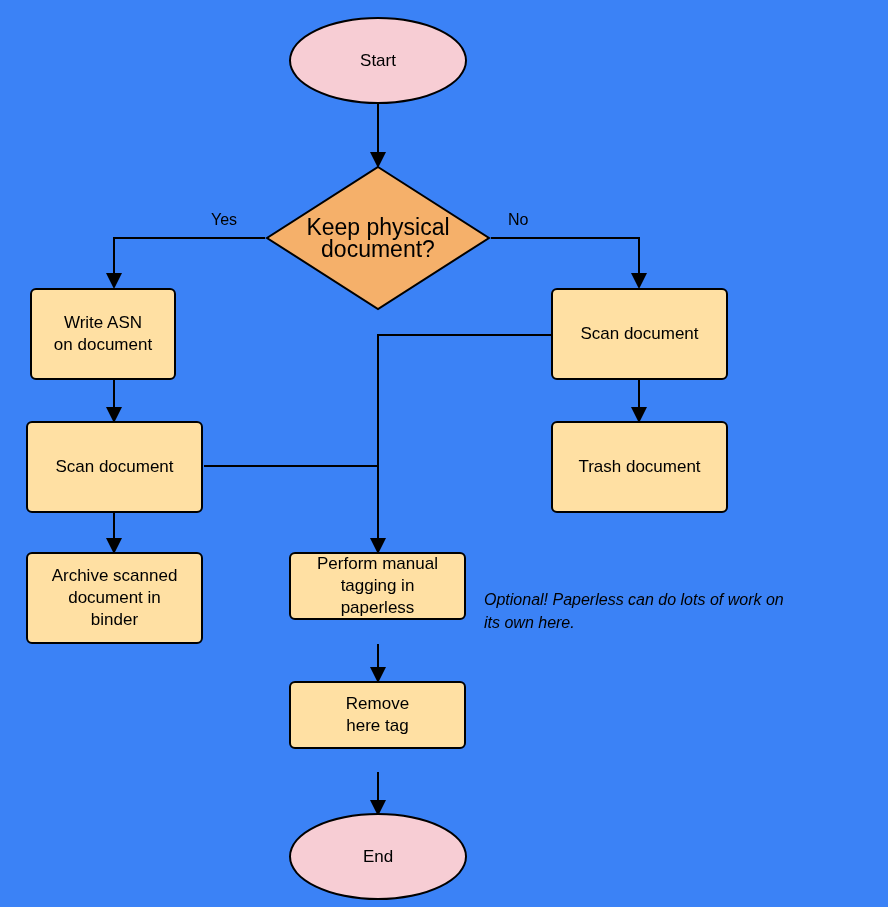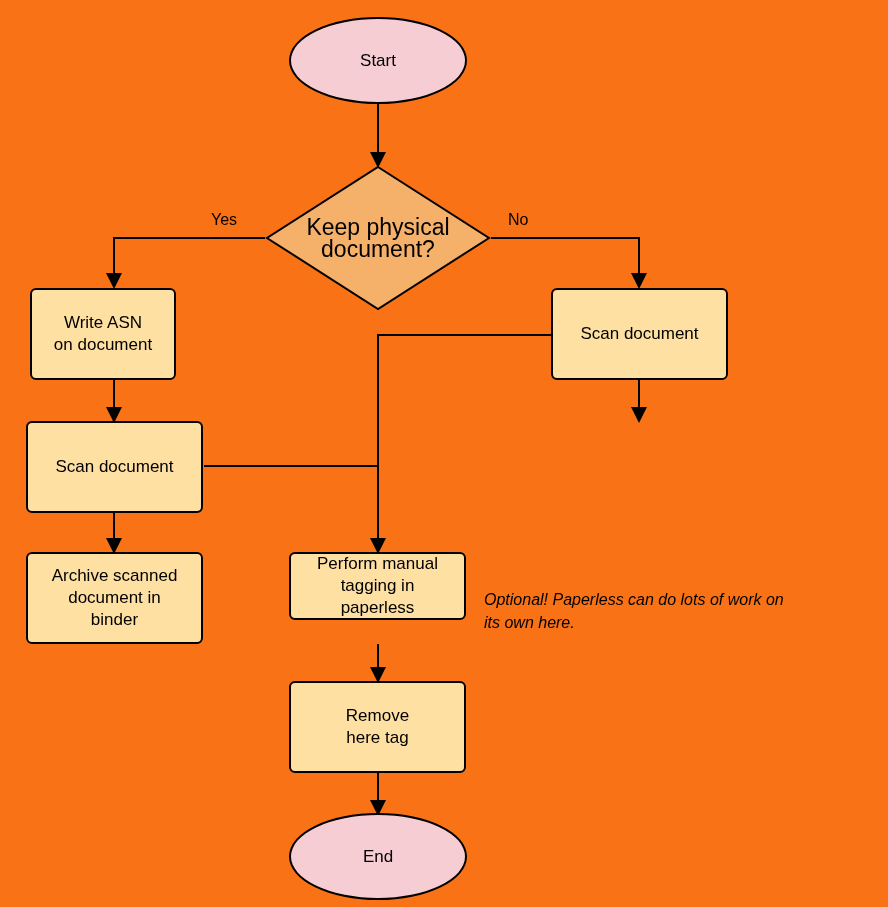--- a/index.html
+++ b/index.html
@@ -7,21 +7,21 @@
     padding: 0;
     background: #ffffff;
   }
   body {
     font-family: "Liberation Sans", sans-serif;
   }
   #canvas {
     position: relative;
     width: 888px;
     height: 907px;
-    background: #f97316;
+    background: #3b82f6;
     overflow: hidden;
   }
   svg#wires {
     position: absolute;
     left: 0;
     top: 0;
     width: 888px;
     height: 907px;
     pointer-events: none;
   }
@@ -154,30 +154,33 @@
       <div>Archive scanned</div>
       <div>document in</div>
       <div>binder</div>
     </div>
   </div>
 
   <div class="node process" style="left:551px; top:288px; width:177px; height:92px;">
     <span>Scan document</span>
   </div>
 
+  <div class="node process" style="left:551px; top:421px; width:177px; height:92px;">
+    <span>Trash document</span>
+  </div>
 
   <div class="node process" style="left:289px; top:552px; width:177px; height:68px;">
     <div>
       <div>Perform manual</div>
       <div>tagging in</div>
       <div>paperless</div>
     </div>
   </div>
 
-  <div class="node process" style="left:289px; top:681px; width:177px; height:92px;">
+  <div class="node process" style="left:289px; top:681px; width:177px; height:68px;">
     <div>
       <div>Remove</div>
       <div>here tag</div>
     </div>
   </div>
 
   <div class="node terminal" style="left:289px; top:813px; width:178px; height:87px;">
     <span>End</span>
   </div>
 

